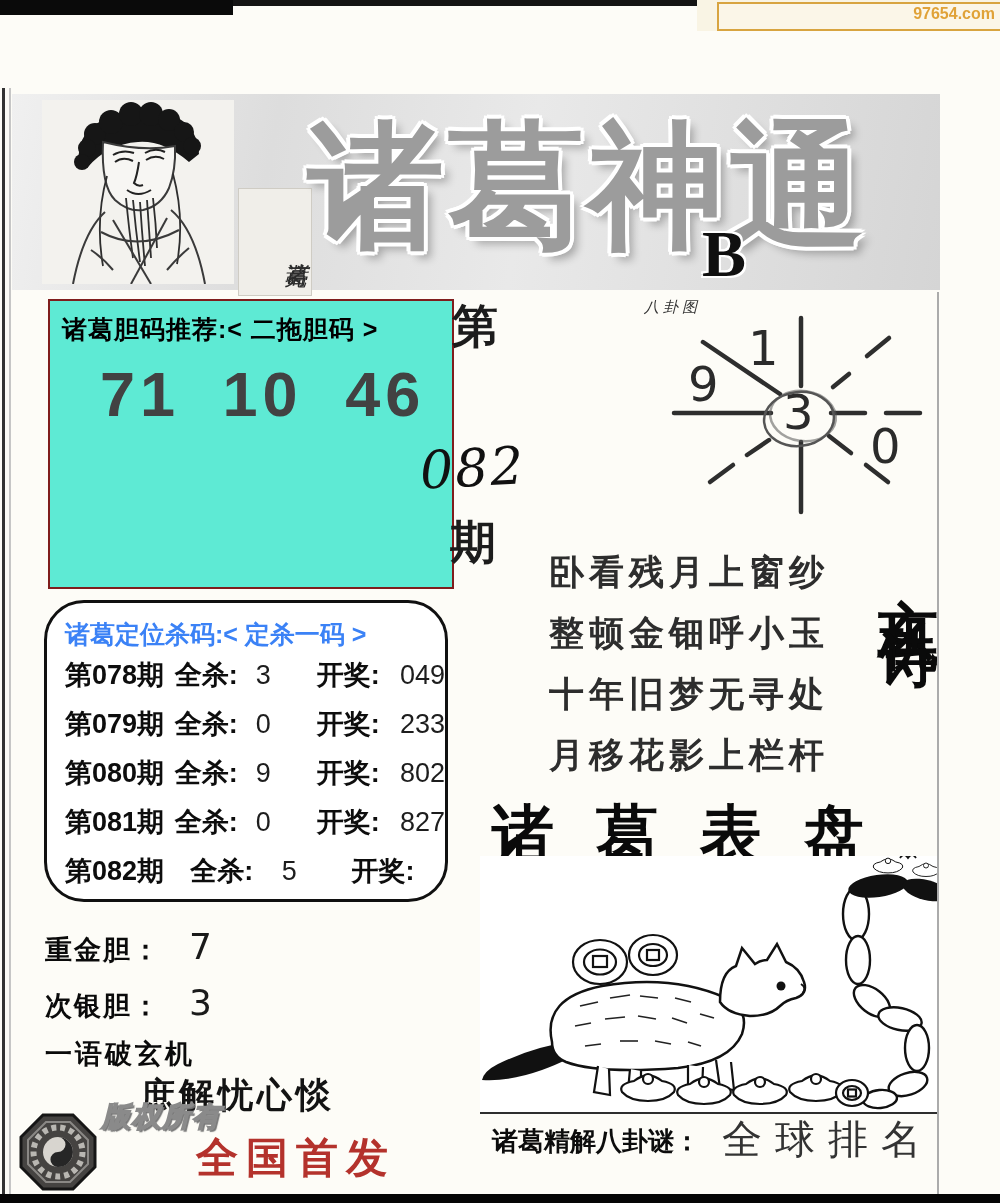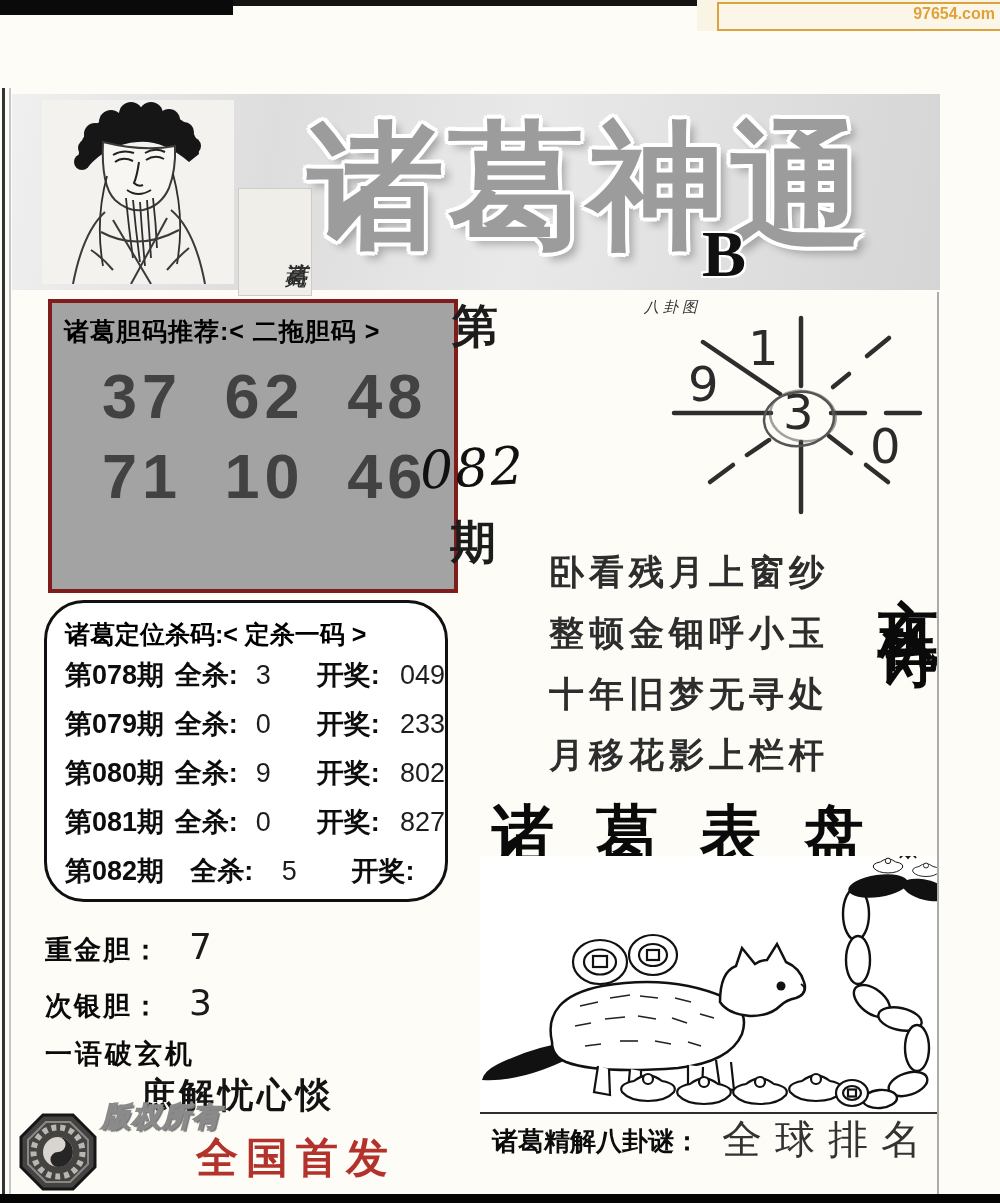--- a/index.html
+++ b/index.html
@@ -23,21 +23,21 @@
   .portrait{left:30px;top:6px;width:192px;height:184px;background:#f3f2ee;}
   .tablet{left:226px;top:94px;width:72px;height:100px;background:#f0eee9;border:1px solid #cfccc4;
           writing-mode:vertical-rl;text-orientation:upright;font-family:"Liberation Serif",serif;
           font-style:italic;font-size:23px;color:#2b2b2b;padding:6px 0 0 0;text-align:center;}
   .big-title{left:296px;top:14px;font-size:136px;line-height:1.15;font-weight:700;color:#9c9c9c;letter-spacing:4px;white-space:nowrap;
              text-shadow:3px 3px 0 #fff,-3px 3px 0 #fff,3px -3px 0 #fff,-3px -3px 0 #fff,0 4px 0 #fff,4px 0 0 #fff,0 -4px 0 #fff,-4px 0 0 #fff,7px 7px 8px rgba(0,0,0,.28);}
   .edition-b{left:690px;top:122px;font-family:"Liberation Serif",serif;font-size:66px;font-weight:bold;color:#101010;
              text-shadow:2px 2px 0 #fff,-2px -2px 0 #fff,2px -2px 0 #fff,-2px 2px 0 #fff;}
 
   
-  .danma-box{left:48px;top:299px;width:402px;height:286px;background:#a3a3a3;border:4px solid #7f1d1d;}
+  .danma-box{left:48px;top:299px;width:402px;height:286px;background:#5eead4;border:2px solid #7f1d1d;}
   .danma-head{margin:12px 0 0 12px;font-size:25px;font-weight:900;color:#000;letter-spacing:1px;white-space:nowrap;}
   .dm-row{font-size:63px;font-weight:bold;color:#424242;letter-spacing:5px;word-spacing:20px;padding-left:50px;line-height:80px;white-space:nowrap;}
   .dm-rows{margin-top:8px;}
 
   
   .issue-cn{font-family:"Liberation Serif",serif;font-weight:bold;font-size:46px;color:#1c1c1c;}
   .issue-first{left:452px;top:296px;}
   .issue-num{left:420px;top:438px;font-family:"DejaVu Serif",serif;font-style:italic;font-size:52px;color:#111;
              transform:rotate(-3deg);letter-spacing:2px;}
   .issue-last{left:450px;top:512px;}
@@ -52,21 +52,21 @@
   .bg-right{left:240px;top:126px;}
 
   
   .poem{left:549px;top:541px;width:340px;}
   .poem-line{font-size:35px;font-weight:bold;color:#2d2d2d;letter-spacing:5px;line-height:61px;white-space:nowrap;}
   .xuanjishi{left:874px;top:548px;width:74px;writing-mode:vertical-rl;text-orientation:upright;
              font-size:60px;font-weight:900;color:#0a0a0a;letter-spacing:16px;text-align:center;}
 
   
   .kill-box{left:44px;top:600px;width:398px;height:296px;background:#fff;border:3px solid #101010;border-radius:40px;}
-  .kill-head{margin:15px 0 0 18px;font-size:25px;font-weight:900;color:#000000;white-space:nowrap;}
+  .kill-head{margin:15px 0 0 18px;font-size:25px;font-weight:900;color:#3b82f6;white-space:nowrap;}
   .kt-rows{margin:6px 0 0 18px;}
   .kt-row{display:flex;align-items:baseline;height:49px;white-space:nowrap;justify-content:space-between;}
   .kt-issue{width:126px;font-size:27px;font-weight:900;color:#0d0d0d;}
   .kt-label{width:84px;font-size:27px;font-weight:900;color:#0d0d0d;}
   .kt-kill{width:70px;font-size:27px;color:#1d1d1d;padding-left:8px;}
   .kt-draw{font-size:27px;color:#1d1d1d;padding-left:10px;}
 
   
   .fushi{left:45px;top:912px;width:360px;}
   .fs-title{font-size:27px;font-weight:900;color:#0a0a0a;letter-spacing:2px;white-space:nowrap;}
@@ -152,21 +152,20 @@
       </svg>
     </div>
     <div class="abs tablet">诸葛亮</div>
     <div class="abs big-title">诸葛神通</div>
     <div class="abs edition-b">B</div>
   </div>
 
   <div class="abs danma-box">
     <div class="danma-head">诸葛胆码推荐:&lt; 二拖胆码 &gt;</div>
     <div class="dm-rows">
-      <div class="dm-row">37 62 48</div>
       <div class="dm-row">71 10 46</div>
     </div>
   </div>
 
   <div class="abs issue-cn issue-first">第</div>
   <div class="abs issue-num">082</div>
   <div class="abs issue-cn issue-last">期</div>
 
   <div class="abs bagua-panel">
     <svg viewBox="0 0 320 228" width="320" height="228" class="abs" style="left:0;top:0">

